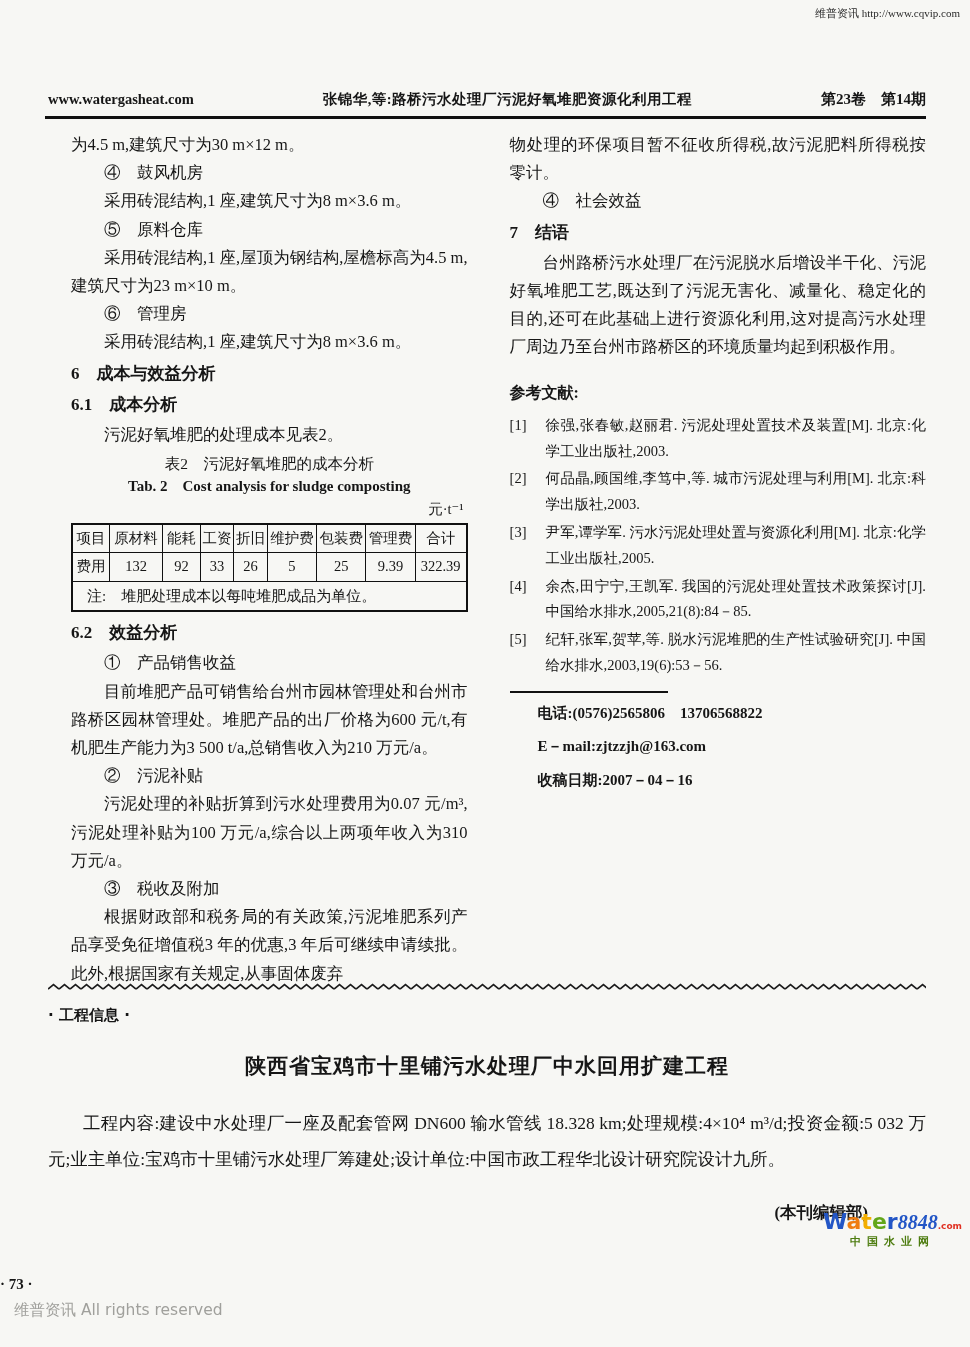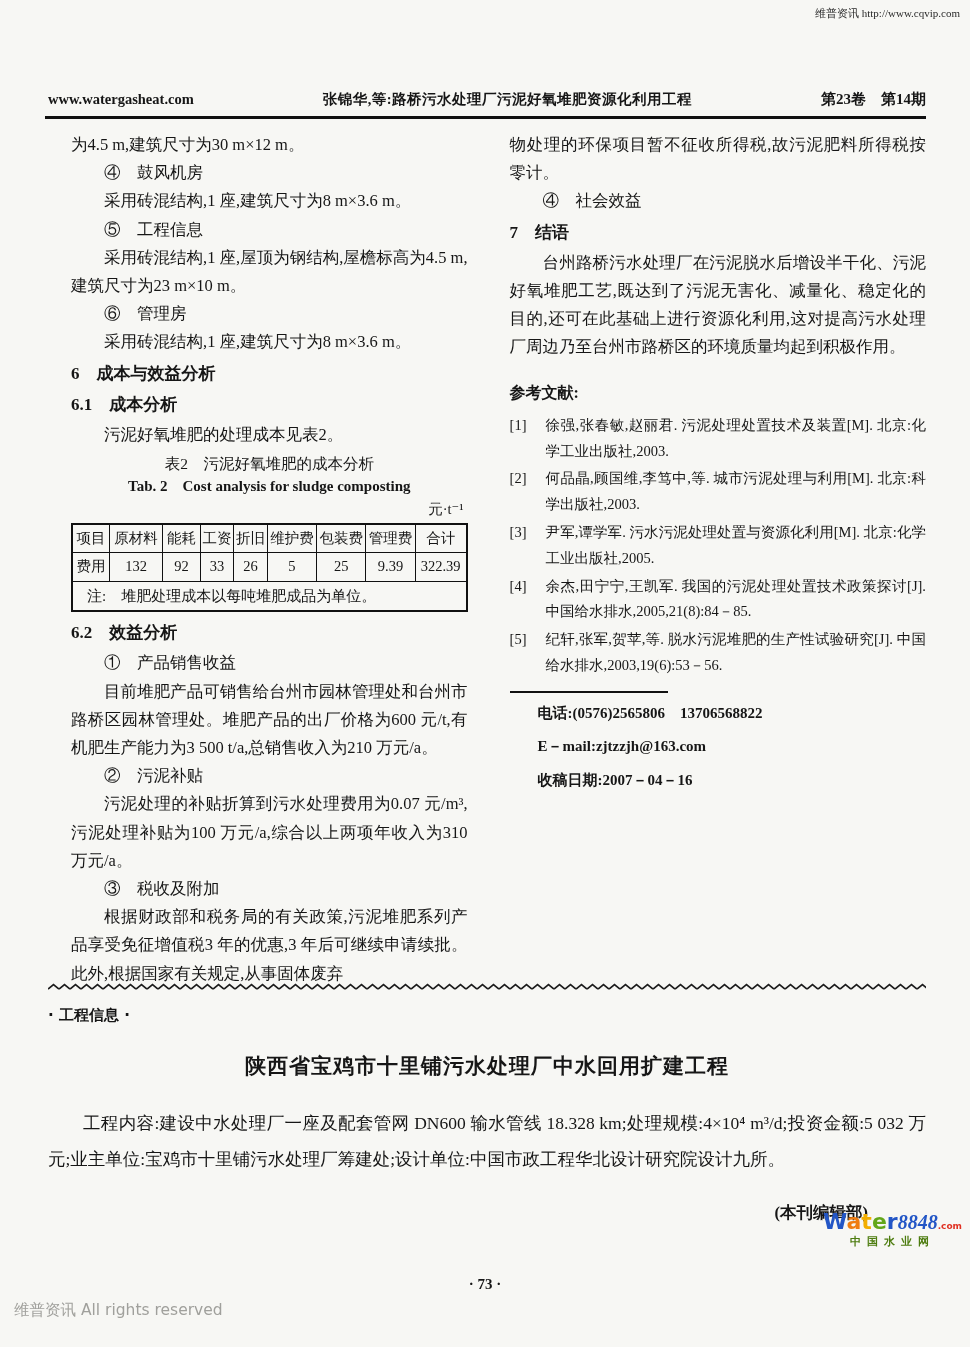--- a/index.html
+++ b/index.html
@@ -49,21 +49,21 @@
   .contact-line .val { font-weight:600; }
   
   .news { position:absolute; top:983px; left:48px; width:878px; z-index:1; }
   .wavy { display:block; }
   .news-bullet { margin-top:15px; font-weight:700; font-size:15px;
                  font-family:"DejaVu Sans","Liberation Sans",sans-serif; }
   .news-title { text-align:center; font-size:21px; font-weight:700; letter-spacing:1px; margin-top:27px; }
   .news-body { margin:26px 0 0; font-size:17.5px; line-height:2.05; text-align:justify; text-indent:2em; }
   .news-signoff { text-align:right; font-weight:700; font-size:16.5px; margin-top:24px; padding-right:58px; }
   
-  .page-num { position:absolute; top:1276px; left:0; width:100%; text-align:center;
+  .page-num { position:absolute; top:1276px; left:0; width:100%; 
               font-size:15px; font-weight:700; z-index:1; }
   .footer-credit { position:absolute; left:14px; top:1300px; font-size:15.5px; color:#a0a09c;
                    font-family:"DejaVu Sans","Liberation Sans",sans-serif; }
   .logo { position:absolute; right:8px; top:1210px; z-index:1; text-align:center;
           font-family:"DejaVu Sans","Liberation Sans",sans-serif; line-height:1.05; }
   .logo-top { white-space:nowrap; }
   .logo-water span { font-size:22px; font-weight:700; }
   .l-blue { color:#2356c6; } .l-orange { color:#ef7d12; } .l-yellow { color:#f2ae00; } .l-green { color:#63a71a; }
   .logo-num { font-family:"Liberation Serif",serif; font-style:italic; font-size:20px; font-weight:700; color:#2356c6; }
   .logo-com { font-size:9px; color:#e03122; font-weight:700; }
@@ -83,21 +83,21 @@
   </div>
   <div class="header-rule"></div>
 
 
   <div class="columns">
 
     <div class="col col-left">
       <p class="cont">为4.5 m,建筑尺寸为30 m×12 m。</p>
       <div class="sub-h">④　鼓风机房</div>
       <p>采用砖混结构,1 座,建筑尺寸为8 m×3.6 m。</p>
-      <div class="sub-h">⑤　工程信息</div>
+      <div class="sub-h">⑤　原料仓库</div>
       <p>采用砖混结构,1 座,屋顶为钢结构,屋檐标高为4.5 m,建筑尺寸为23 m×10 m。</p>
       <div class="sub-h">⑥　管理房</div>
       <p>采用砖混结构,1 座,建筑尺寸为8 m×3.6 m。</p>
       <div class="sec-h">6　成本与效益分析</div>
       <div class="sec-h">6.1　成本分析</div>
       <p>污泥好氧堆肥的处理成本见表2。</p>
 
       <div class="tbl-cap-zh">表2　污泥好氧堆肥的成本分析</div>
       <div class="tbl-cap-en">Tab. 2　Cost analysis for sludge composting</div>
       <div class="tbl-unit">元·t⁻¹</div>

